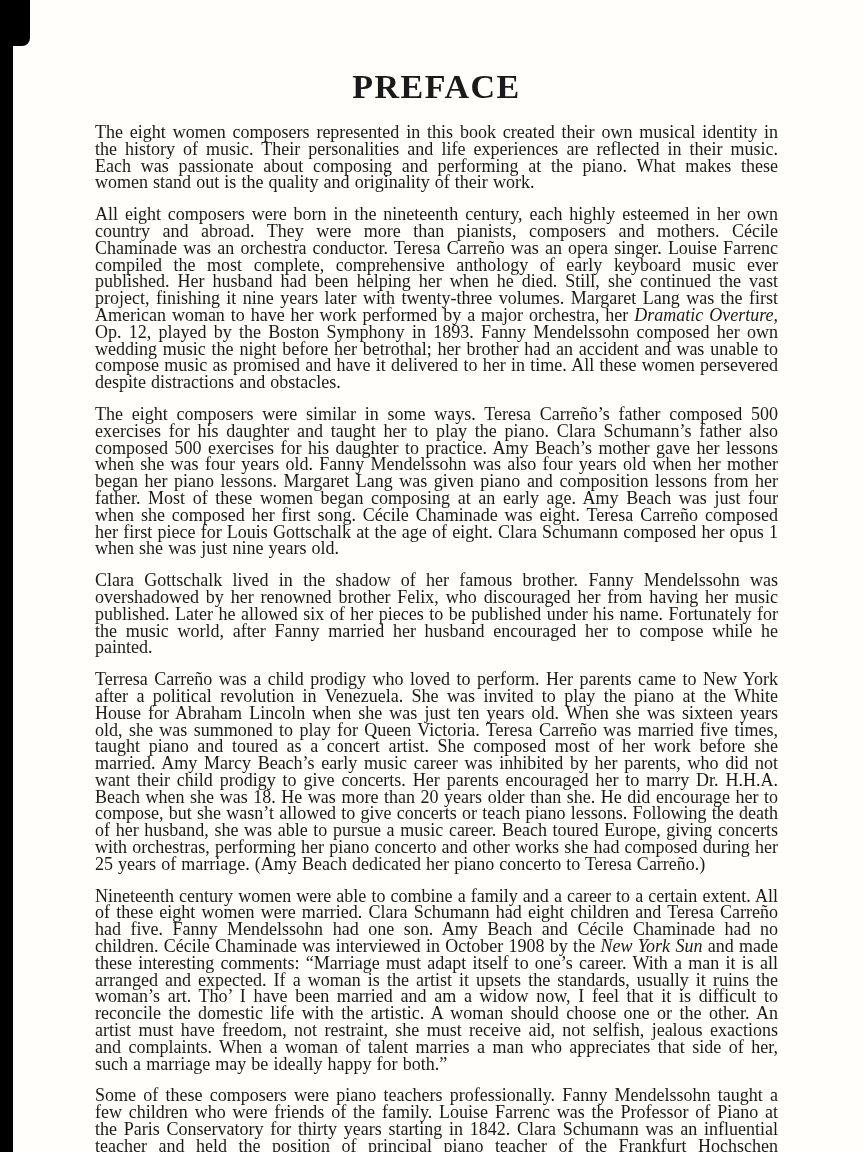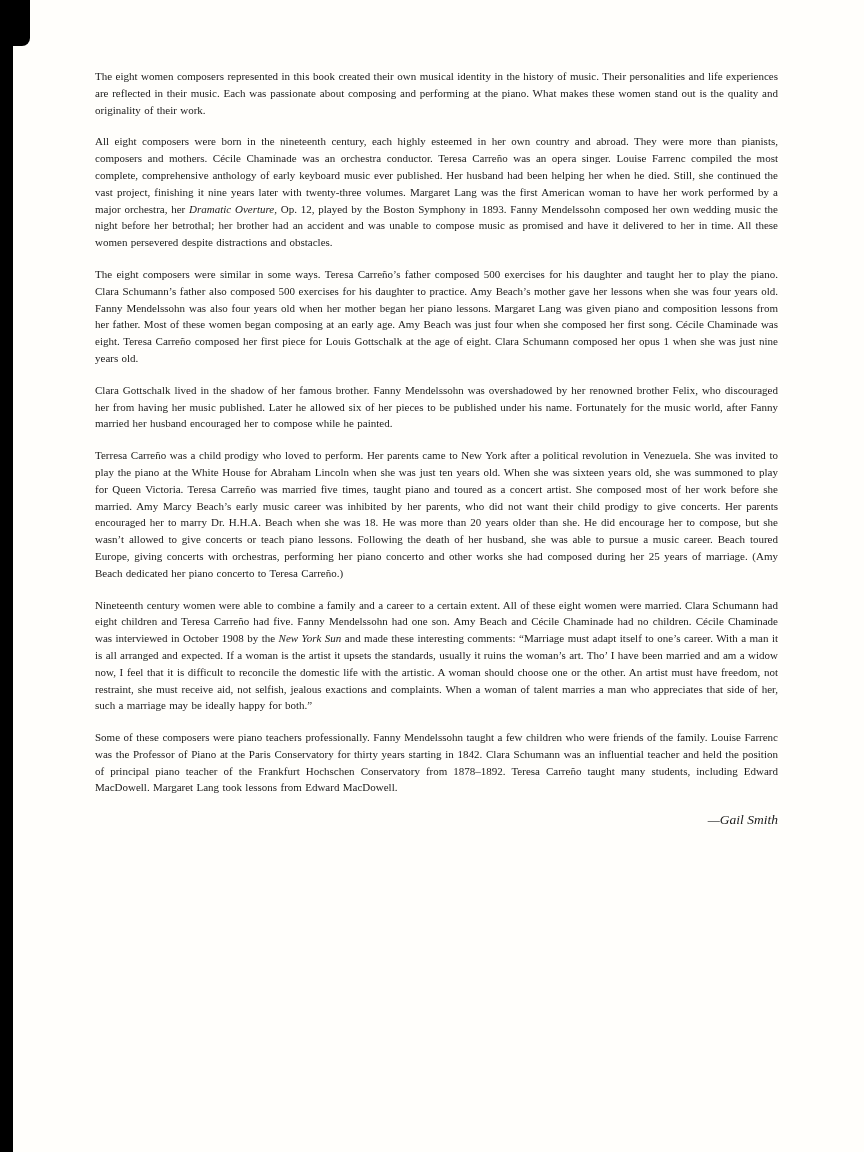--- a/index.html
+++ b/index.html
@@ -40,41 +40,42 @@
   .page-title {
     font-family: "Liberation Serif", "DejaVu Serif", serif;
     font-weight: bold;
     font-size: 34px;
     line-height: 38px;
     letter-spacing: 1.5px;
     text-align: center;
     margin: 0 0 18px 0;
   }
   .body-para {
-    font-size: 11px;
+    font-size: 18px;
     line-height: 16.8px;
     text-align: justify;
     word-spacing: 0.6px;
     margin: 0 0 15px 0;
   }
   .it { font-style: italic; }
   .author-signature {
     font-size: 13.5px;
     font-style: italic;
     text-align: right;
     margin-top: 16px;
   }
 </style>
 </head>
 <body>
 
 <div class="binding-strip"></div>
 <div class="corner-mark"></div>
 
 <div class="page-content">
+  <h1 class="page-title">PREFACE</h1>
   <div>
       <p class="body-para"><span>The eight women composers represented in this book created their own musical identity in the history of music. Their personalities and life experiences are reflected in their music. Each was passionate about composing and performing at the piano. What makes these women stand out is the quality and originality of their work.</span></p>
       <p class="body-para"><span>All eight composers were born in the nineteenth century, each highly esteemed in her own country and abroad. They were more than pianists, composers and mothers. Cécile Chaminade was an orchestra conductor. Teresa Carreño was an opera singer. Louise Farrenc compiled the most complete, comprehensive anthology of early keyboard music ever published. Her husband had been helping her when he died. Still, she continued the vast project, finishing it nine years later with twenty-three volumes. Margaret Lang was the first American woman to have her work performed by a major orchestra, her </span><span class="it">Dramatic Overture,</span><span> Op. 12, played by the Boston Symphony in 1893. Fanny Mendelssohn composed her own wedding music the night before her betrothal; her brother had an accident and was unable to compose music as promised and have it delivered to her in time. All these women persevered despite distractions and obstacles.</span></p>
       <p class="body-para"><span>The eight composers were similar in some ways. Teresa Carreño’s father composed 500 exercises for his daughter and taught her to play the piano. Clara Schumann’s father also composed 500 exercises for his daughter to practice. Amy Beach’s mother gave her lessons when she was four years old. Fanny Mendelssohn was also four years old when her mother began her piano lessons. Margaret Lang was given piano and composition lessons from her father. Most of these women began composing at an early age. Amy Beach was just four when she composed her first song. Cécile Chaminade was eight. Teresa Carreño composed her first piece for Louis Gottschalk at the age of eight. Clara Schumann composed her opus 1 when she was just nine years old.</span></p>
       <p class="body-para"><span>Clara Gottschalk lived in the shadow of her famous brother. Fanny Mendelssohn was overshadowed by her renowned brother Felix, who discouraged her from having her music published. Later he allowed six of her pieces to be published under his name. Fortunately for the music world, after Fanny married her husband encouraged her to compose while he painted.</span></p>
       <p class="body-para"><span>Terresa Carreño was a child prodigy who loved to perform. Her parents came to New York after a political revolution in Venezuela. She was invited to play the piano at the White House for Abraham Lincoln when she was just ten years old. When she was sixteen years old, she was summoned to play for Queen Victoria. Teresa Carreño was married five times, taught piano and toured as a concert artist. She composed most of her work before she married. Amy Marcy Beach’s early music career was inhibited by her parents, who did not want their child prodigy to give concerts. Her parents encouraged her to marry Dr. H.H.A. Beach when she was 18. He was more than 20 years older than she. He did encourage her to compose, but she wasn’t allowed to give concerts or teach piano lessons. Following the death of her husband, she was able to pursue a music career. Beach toured Europe, giving concerts with orchestras, performing her piano concerto and other works she had composed during her 25 years of marriage. (Amy Beach dedicated her piano concerto to Teresa Carreño.)</span></p>
       <p class="body-para"><span>Nineteenth century women were able to combine a family and a career to a certain extent. All of these eight women were married. Clara Schumann had eight children and Teresa Carreño had five. Fanny Mendelssohn had one son. Amy Beach and Cécile Chaminade had no children. Cécile Chaminade was interviewed in October 1908 by the </span><span class="it">New York Sun</span><span> and made these interesting comments: “Marriage must adapt itself to one’s career. With a man it is all arranged and expected. If a woman is the artist it upsets the standards, usually it ruins the woman’s art. Tho’ I have been married and am a widow now, I feel that it is difficult to reconcile the domestic life with the artistic. A woman should choose one or the other. An artist must have freedom, not restraint, she must receive aid, not selfish, jealous exactions and complaints. When a woman of talent marries a man who appreciates that side of her, such a marriage may be ideally happy for both.”</span></p>
       <p class="body-para"><span>Some of these composers were piano teachers professionally. Fanny Mendelssohn taught a few children who were friends of the family. Louise Farrenc was the Professor of Piano at the Paris Conservatory for thirty years starting in 1842. Clara Schumann was an influential teacher and held the position of principal piano teacher of the Frankfurt Hochschen Conservatory from 1878–1892. Teresa Carreño taught many students, including Edward MacDowell. Margaret Lang took lessons from Edward MacDowell.</span></p>
     </div>
   <div class="author-signature">—Gail Smith</div>

